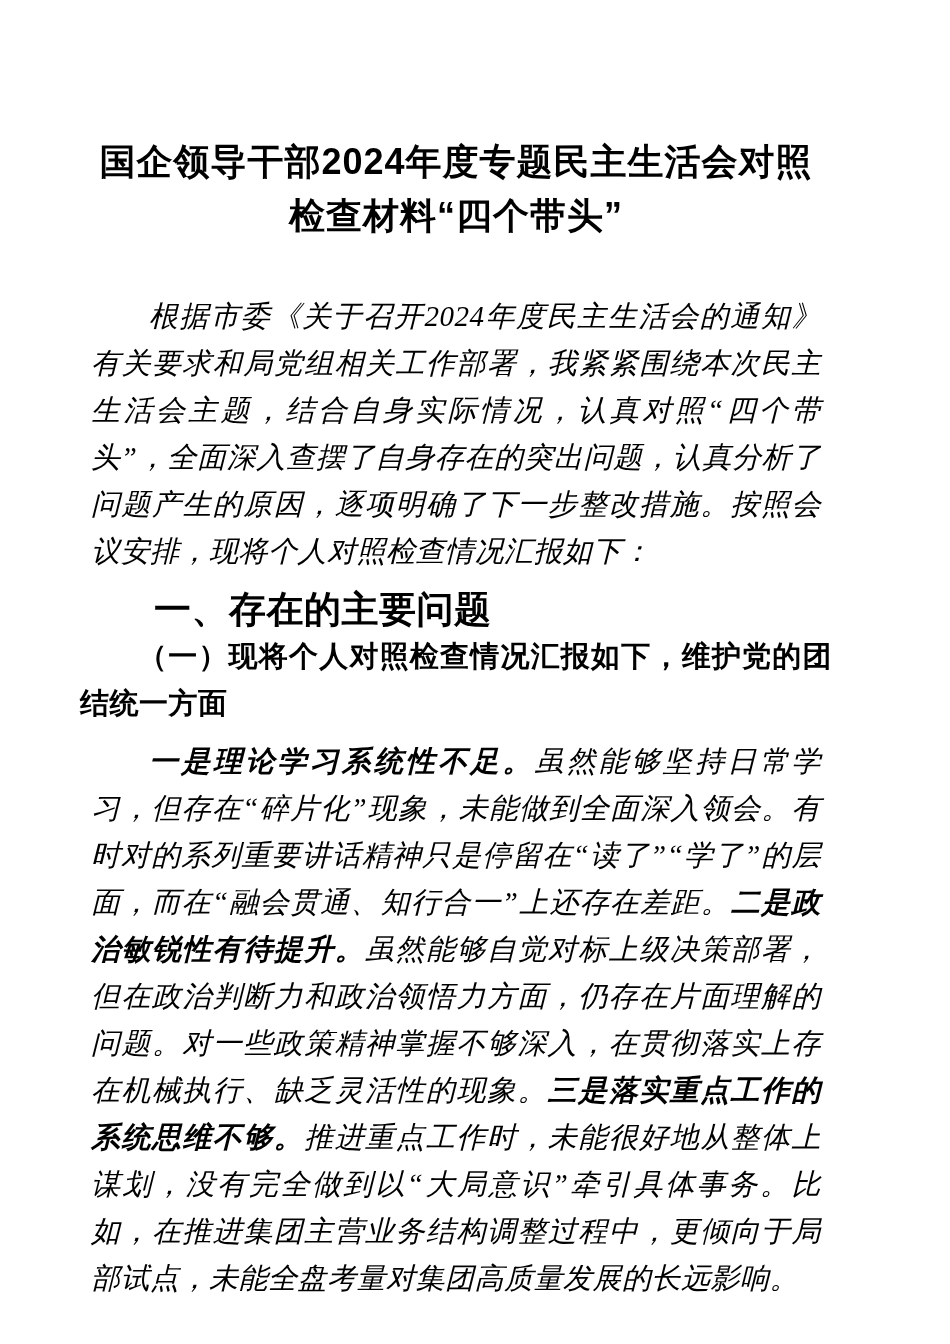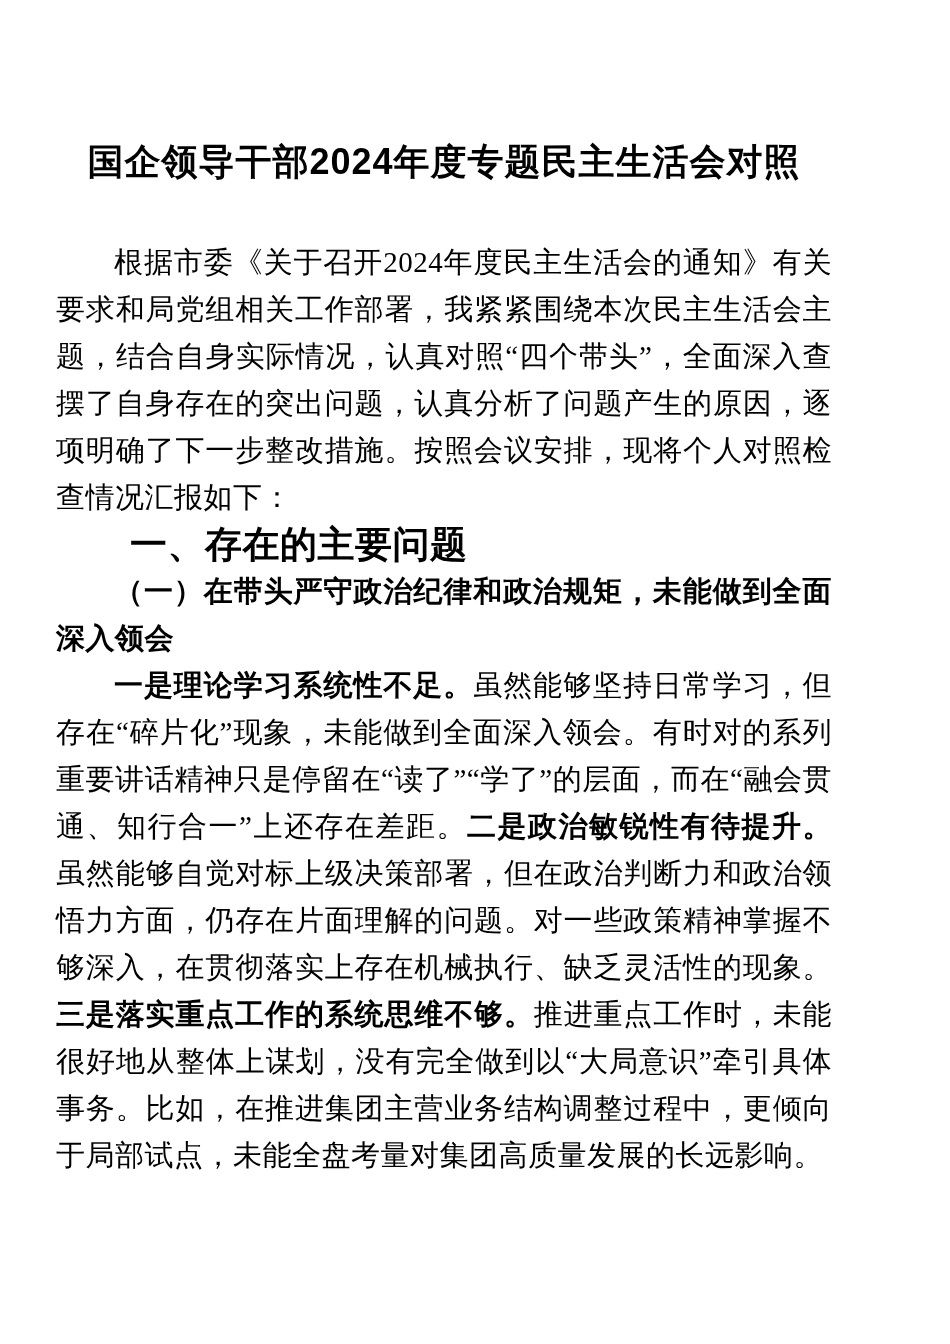--- a/index.html
+++ b/index.html
@@ -7,43 +7,44 @@
     padding: 0;
     background: #ffffff;
   }
   .page {
     position: relative;
     width: 950px;
     height: 1344px;
     box-sizing: border-box;
     background: #ffffff;
     color: #000000;
-    padding: 135px 118px 0 56px;
+    padding: 135px 118px 0 80px;
     font-family: "Liberation Serif", serif;
     overflow: hidden;
   }
   .doc-title {
     font-family: "Liberation Sans", sans-serif;
     font-weight: bold;
     font-size: 36px;
     line-height: 54px;
     text-align: center;
     letter-spacing: 1px;
     margin: 0 0 50px 0;
   }
   .doc-title .title-line {
     display: block;
   }
   .para {
     font-size: 29px;
     line-height: 47px;
     text-align: justify;
     text-indent: 2em;
-    margin: 0;
+    margin: 11px;
     letter-spacing: 0.5px;
+    font-style: italic;
   }
   .section-heading {
     font-family: "Liberation Sans", sans-serif;
     font-weight: bold;
     font-size: 37px;
     line-height: 47px;
     text-indent: 2em;
     margin: 0;
     letter-spacing: 0.5px;
   }
@@ -60,23 +61,24 @@
     font-weight: bold;
   }
 </style>
 </head>
 <body>
 
 <div class="page">
 
   <h1 class="doc-title">
     <span class="title-line">国企领导干部2024年度专题民主生活会对照</span>
+    <span class="title-line">检查材料“四个带头”</span>
   </h1>
 
   <p class="para">根据市委《关于召开2024年度民主生活会的通知》有关要求和局党组相关工作部署，我紧紧围绕本次民主生活会主题，结合自身实际情况，认真对照“四个带头”，全面深入查摆了自身存在的突出问题，认真分析了问题产生的原因，逐项明确了下一步整改措施。按照会议安排，现将个人对照检查情况汇报如下：</p>
 
   <p class="section-heading">一、存在的主要问题</p>
 
-  <p class="subsection-heading">（一）在带头严守政治纪律和政治规矩，未能做到全面深入领会</p>
+  <p class="subsection-heading">（一）现将个人对照检查情况汇报如下，维护党的团结统一方面</p>
 
   <p class="para"><span class="lead">一是理论学习系统性不足。</span><span>虽然能够坚持日常学习，但存在“碎片化”现象，未能做到全面深入领会。有时对的系列重要讲话精神只是停留在“读了”“学了”的层面，而在“融会贯通、知行合一”上还存在差距。</span><span class="lead">二是政治敏锐性有待提升。</span><span>虽然能够自觉对标上级决策部署，但在政治判断力和政治领悟力方面，仍存在片面理解的问题。对一些政策精神掌握不够深入，在贯彻落实上存在机械执行、缺乏灵活性的现象。</span><span class="lead">三是落实重点工作的系统思维不够。</span><span>推进重点工作时，未能很好地从整体上谋划，没有完全做到以“大局意识”牵引具体事务。比如，在推进集团主营业务结构调整过程中，更倾向于局部试点，未能全盘考量对集团高质量发展的长远影响。</span></p>
 
 </div>
 
 </body></html>

